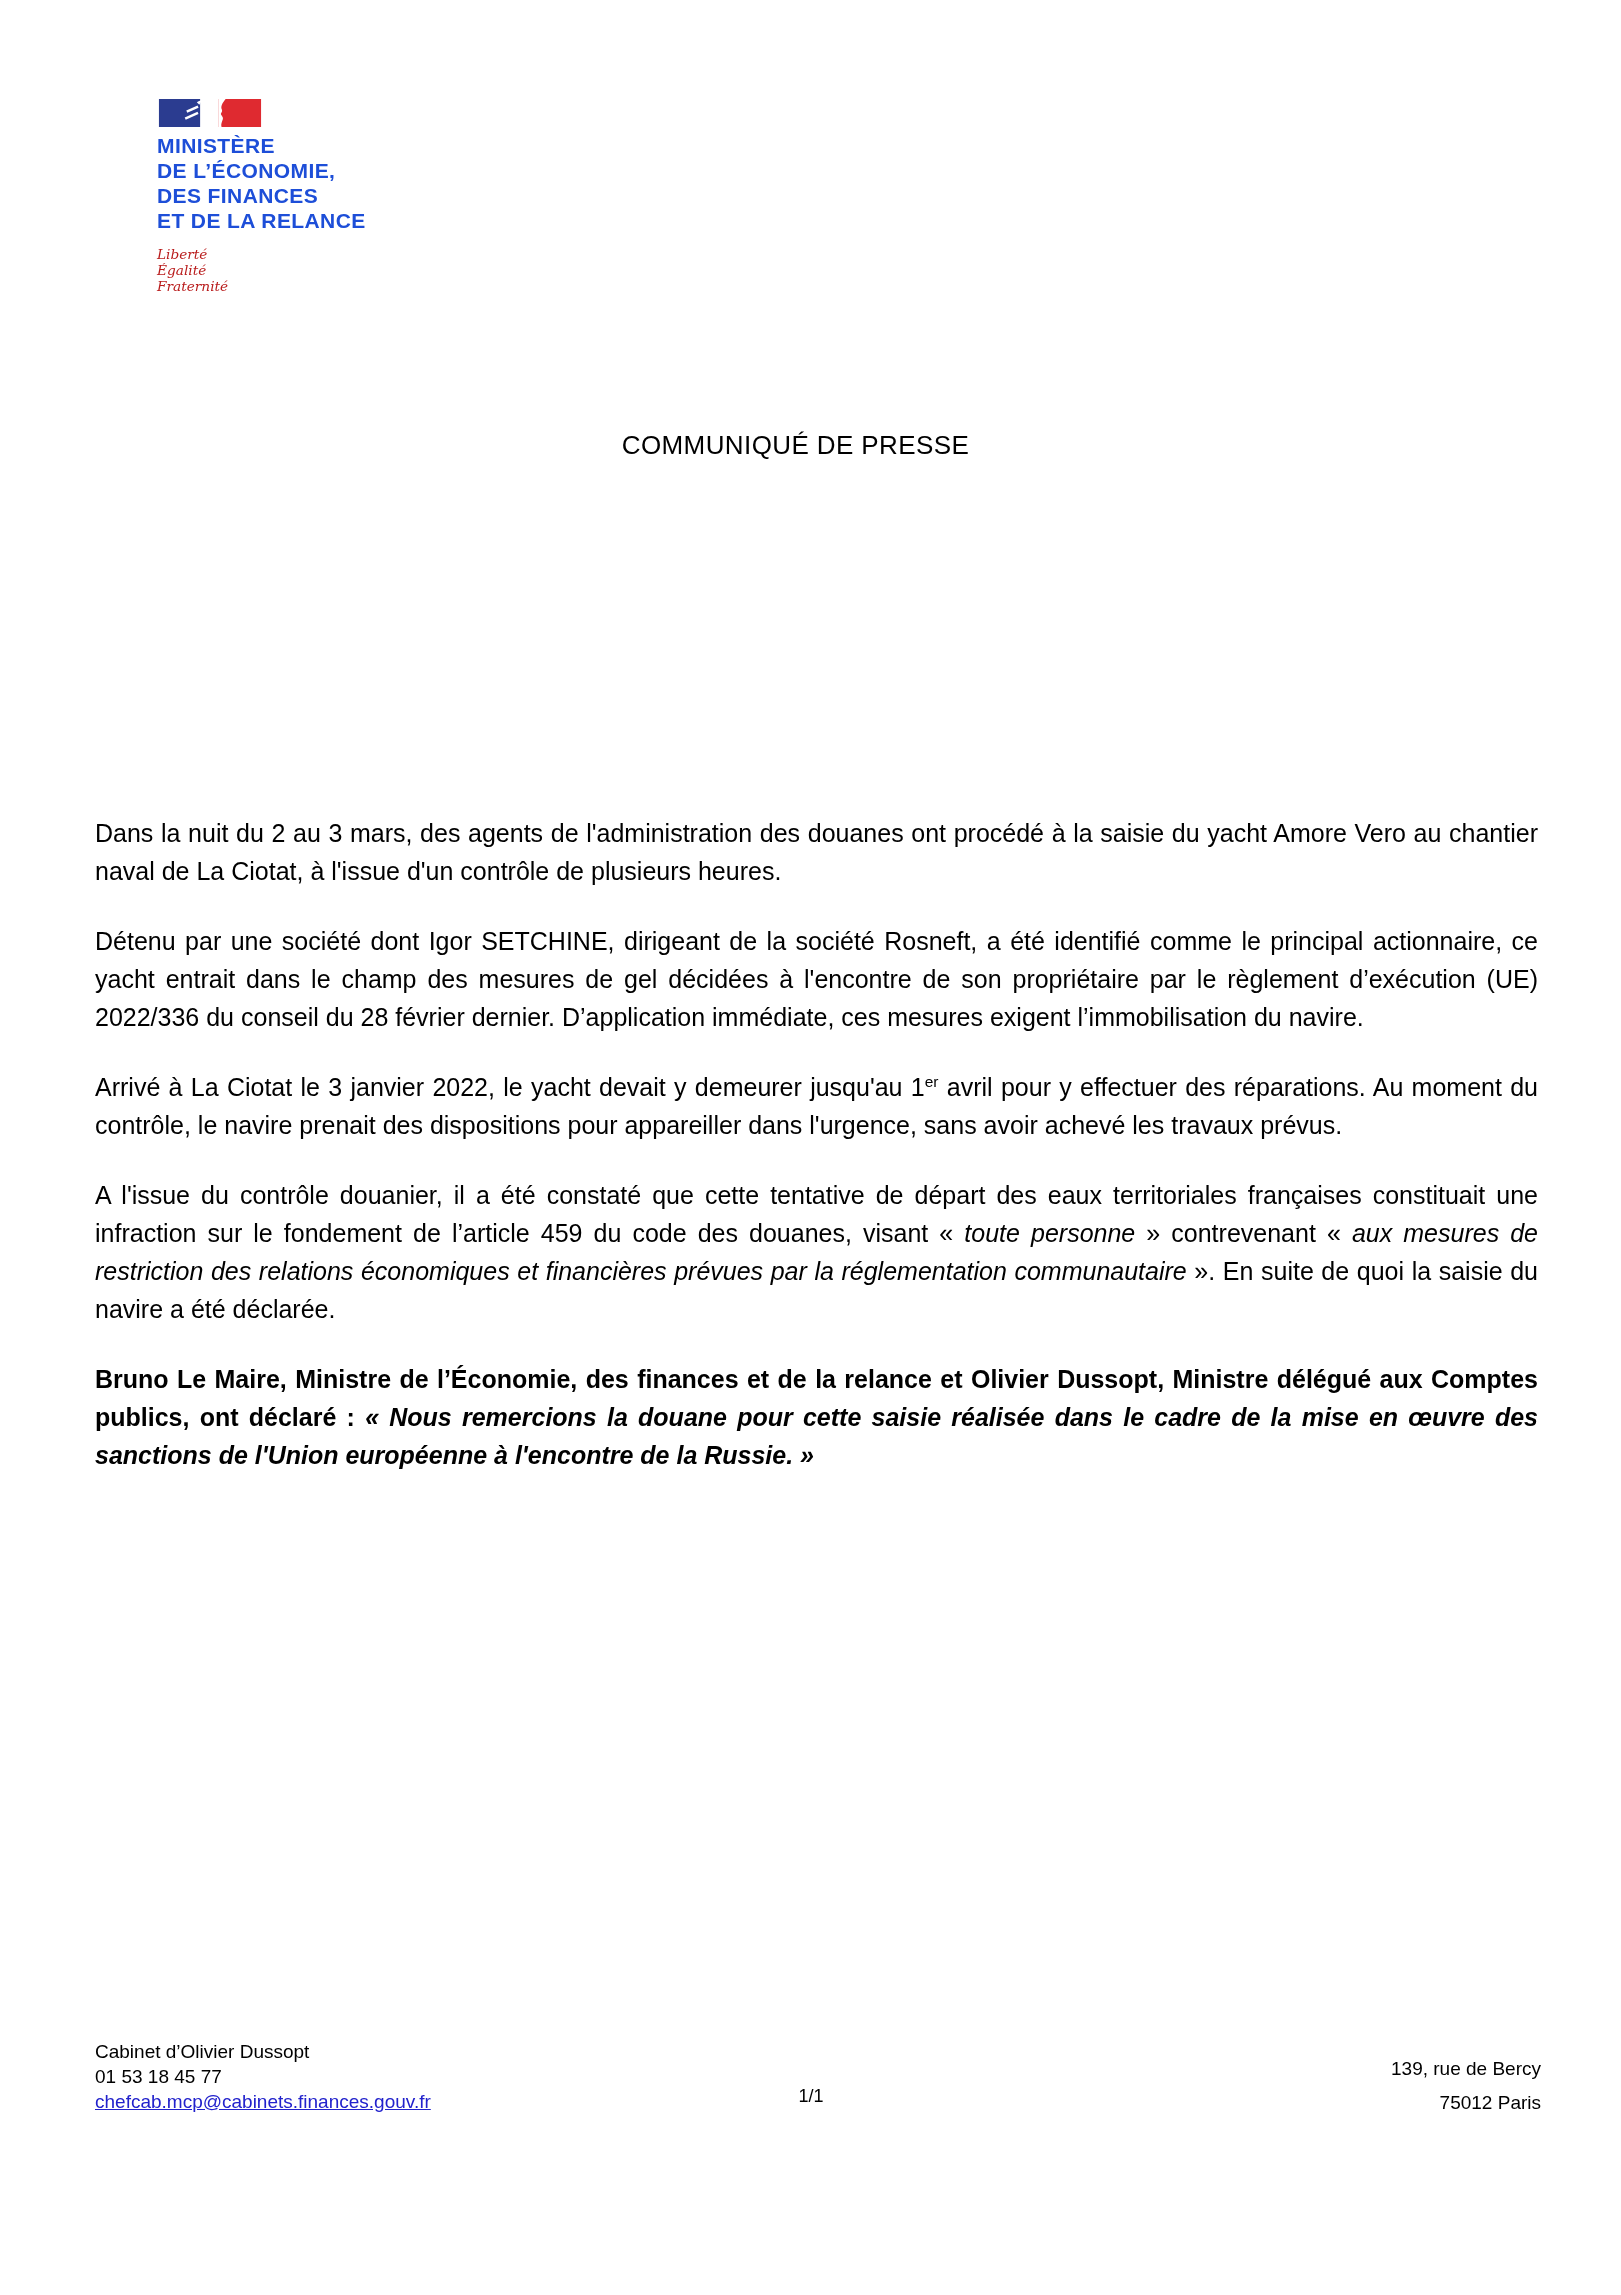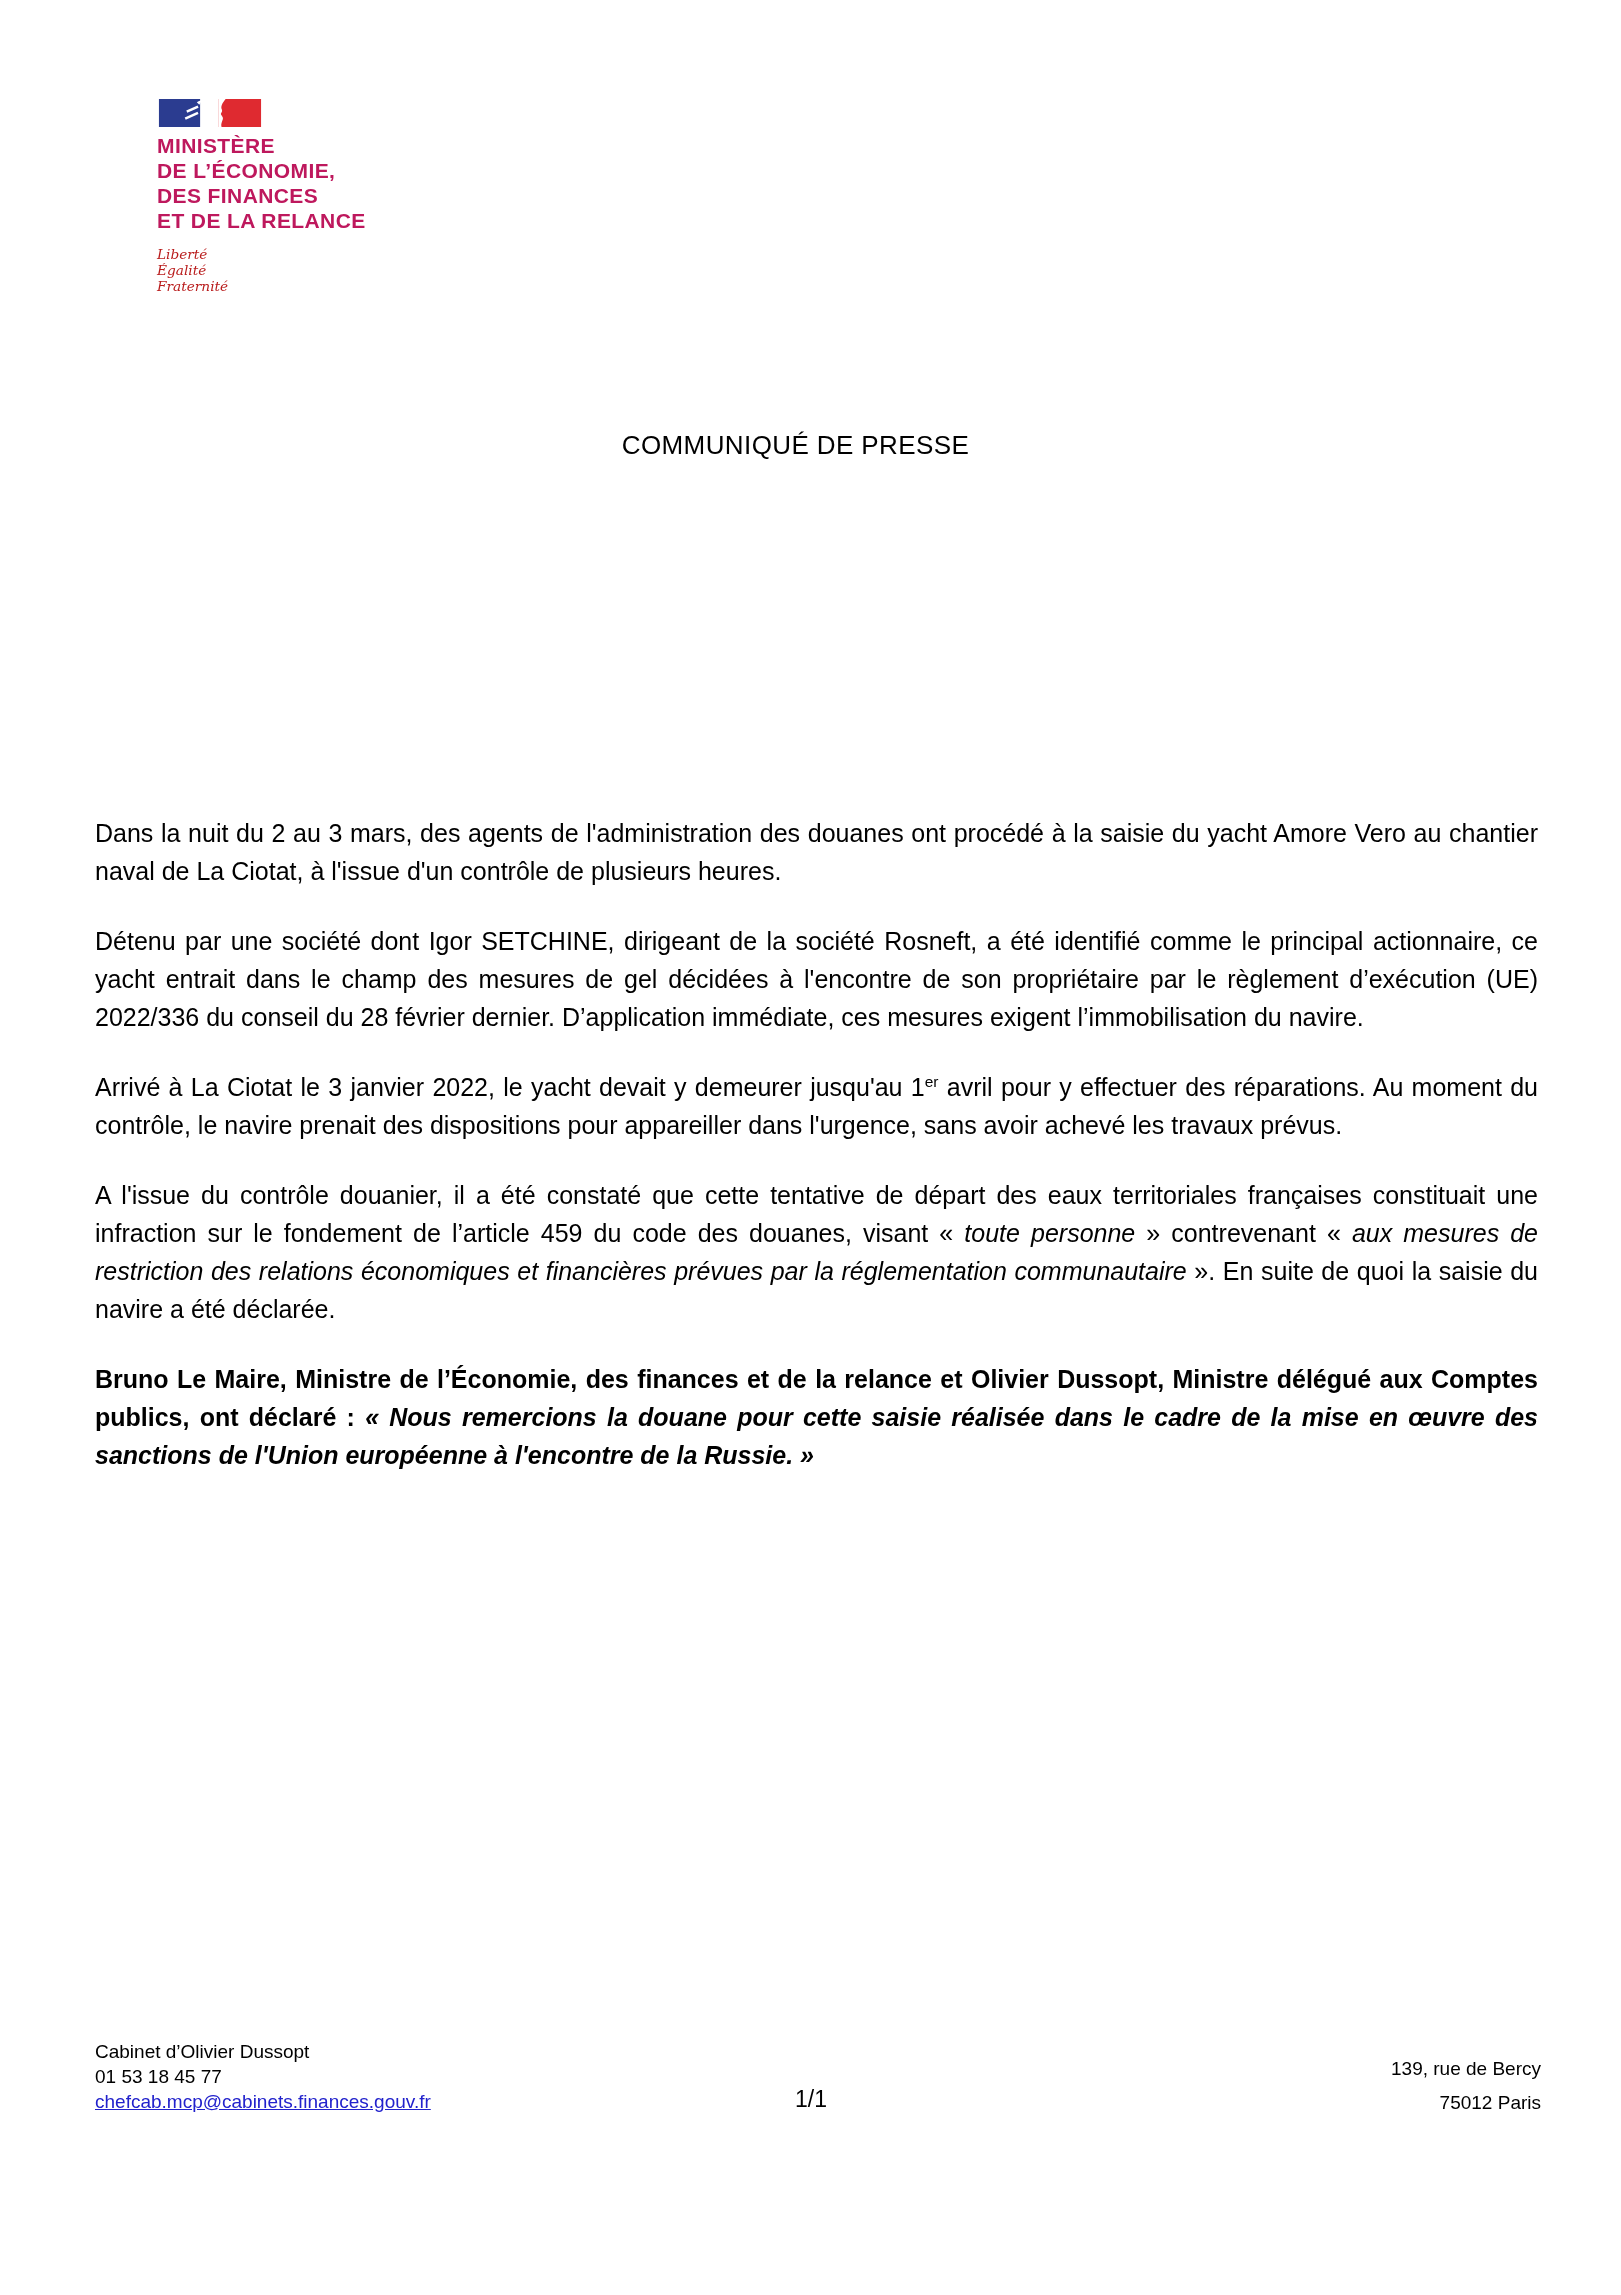--- a/index.html
+++ b/index.html
@@ -16,21 +16,21 @@
 
   
   .logo-block { position: absolute; left: 157px; top: 99px; }
   .flag { display: block; width: 106px; height: 28px; }
   .ministry {
     margin-top: 6.2px;
     font-weight: bold;
     font-size: 21px;
     line-height: 25px;
     letter-spacing: 0.4px;
-    color: #be185d;
+    color: #1d4ed8;
     white-space: nowrap;
   }
   .motto {
     margin-top: 12.4px;
     font-family: "DejaVu Serif", serif;
     font-style: italic;
     font-size: 13.7px;
     line-height: 16px;
     color: #b91c1c;
   }
@@ -86,21 +86,21 @@
   }
   .footer-contact a {
     text-decoration: underline;
     cursor: pointer;
   }
   .footer-page-number {
     position: absolute;
     left: 50%;
     transform: translateX(-50%);
     top: 2086px;
-    font-size: 23px;
+    font-size: 18px;
   }
   .footer-address {
     position: absolute;
     right: 81px;
     top: 2052px;
     text-align: right;
     font-size: 19px;
     line-height: 34px;
   }
 </style>

